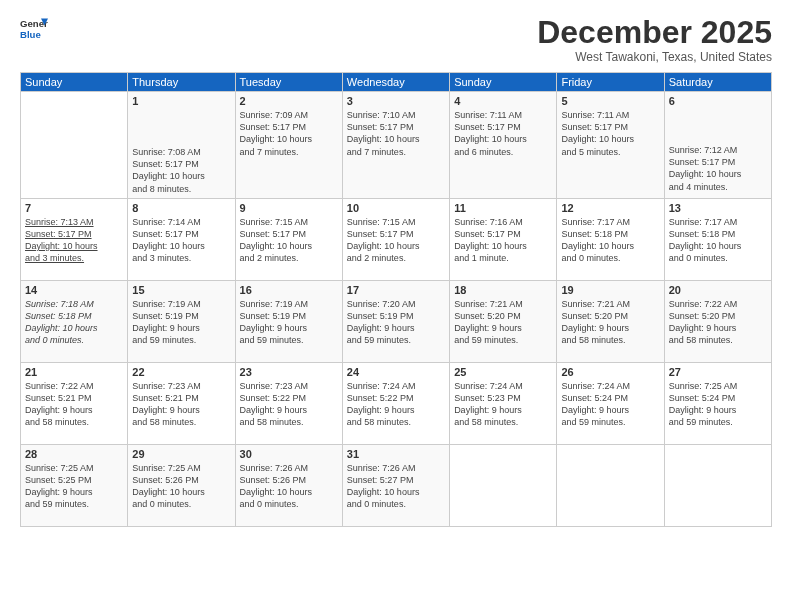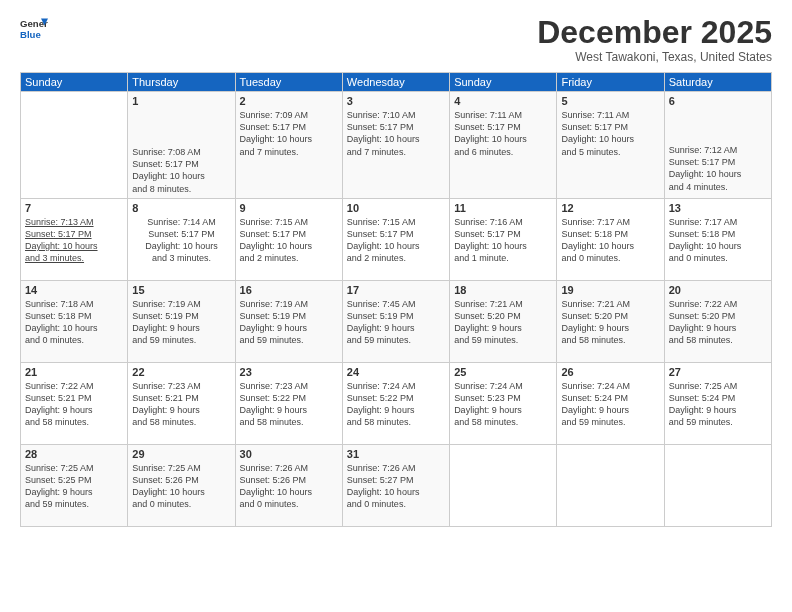--- a/index.html
+++ b/index.html
@@ -165,21 +165,21 @@
         <tr>
           <td>
             <span class="day-num">7</span>
             <div class="day-info" style="white-space: pre-line; text-decoration: underline;">Sunrise: 7:13 AM
 Sunset: 5:17 PM
 Daylight: 10 hours
 and 3 minutes.</div>
           </td>
           <td>
             <span class="day-num">8</span>
-            <div class="day-info" style="white-space: pre-line; text-align: center;">Sunrise: 7:14 AM
+            <div class="day-info" style="white-space: pre-line;">Sunrise: 7:14 AM
 Sunset: 5:17 PM
 Daylight: 10 hours
 and 3 minutes.</div>
           </td>
           <td>
             <span class="day-num">9</span>
             <div class="day-info" style="white-space: pre-line;">Sunrise: 7:15 AM
 Sunset: 5:17 PM
 Daylight: 10 hours
 and 2 minutes.</div>
@@ -209,42 +209,42 @@
             <span class="day-num">13</span>
             <div class="day-info" style="white-space: pre-line;">Sunrise: 7:17 AM
 Sunset: 5:18 PM
 Daylight: 10 hours
 and 0 minutes.</div>
           </td>
         </tr>
         <tr>
           <td>
             <span class="day-num">14</span>
-            <div class="day-info" style="white-space: pre-line;">Sunrise: 7:18 AM
+            <div class="day-info" style="white-space: pre-line; font-style: italic;">Sunrise: 7:18 AM
 Sunset: 5:18 PM
 Daylight: 10 hours
 and 0 minutes.</div>
           </td>
           <td>
             <span class="day-num">15</span>
             <div class="day-info" style="white-space: pre-line;">Sunrise: 7:19 AM
 Sunset: 5:19 PM
 Daylight: 9 hours
 and 59 minutes.</div>
           </td>
           <td>
             <span class="day-num">16</span>
             <div class="day-info" style="white-space: pre-line;">Sunrise: 7:19 AM
 Sunset: 5:19 PM
 Daylight: 9 hours
 and 59 minutes.</div>
           </td>
           <td>
             <span class="day-num">17</span>
-            <div class="day-info" style="white-space: pre-line;">Sunrise: 7:45 AM
+            <div class="day-info" style="white-space: pre-line;">Sunrise: 7:20 AM
 Sunset: 5:19 PM
 Daylight: 9 hours
 and 59 minutes.</div>
           </td>
           <td>
             <span class="day-num">18</span>
             <div class="day-info" style="white-space: pre-line;">Sunrise: 7:21 AM
 Sunset: 5:20 PM
 Daylight: 9 hours
 and 59 minutes.</div>

